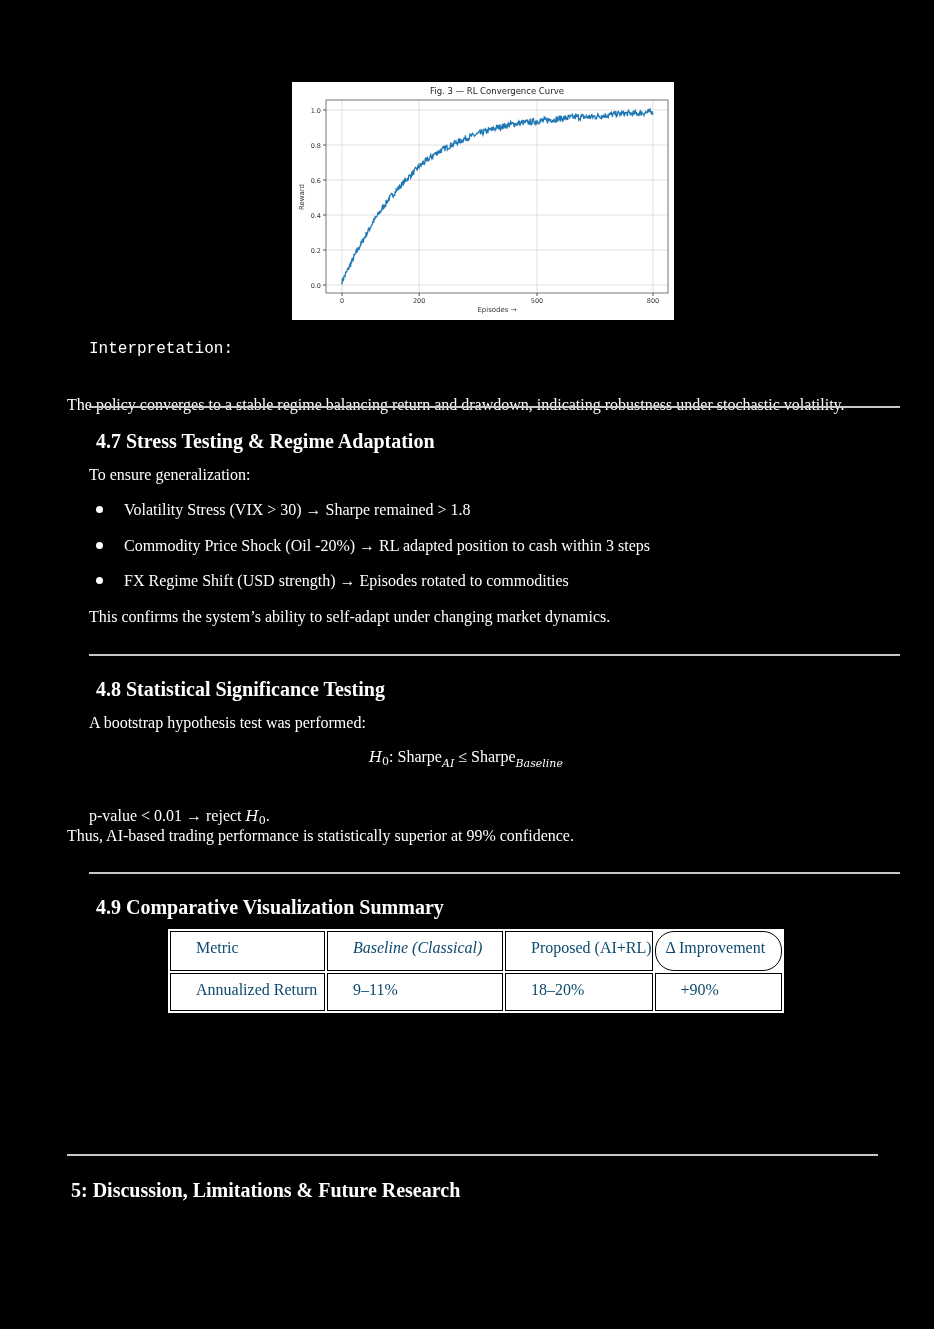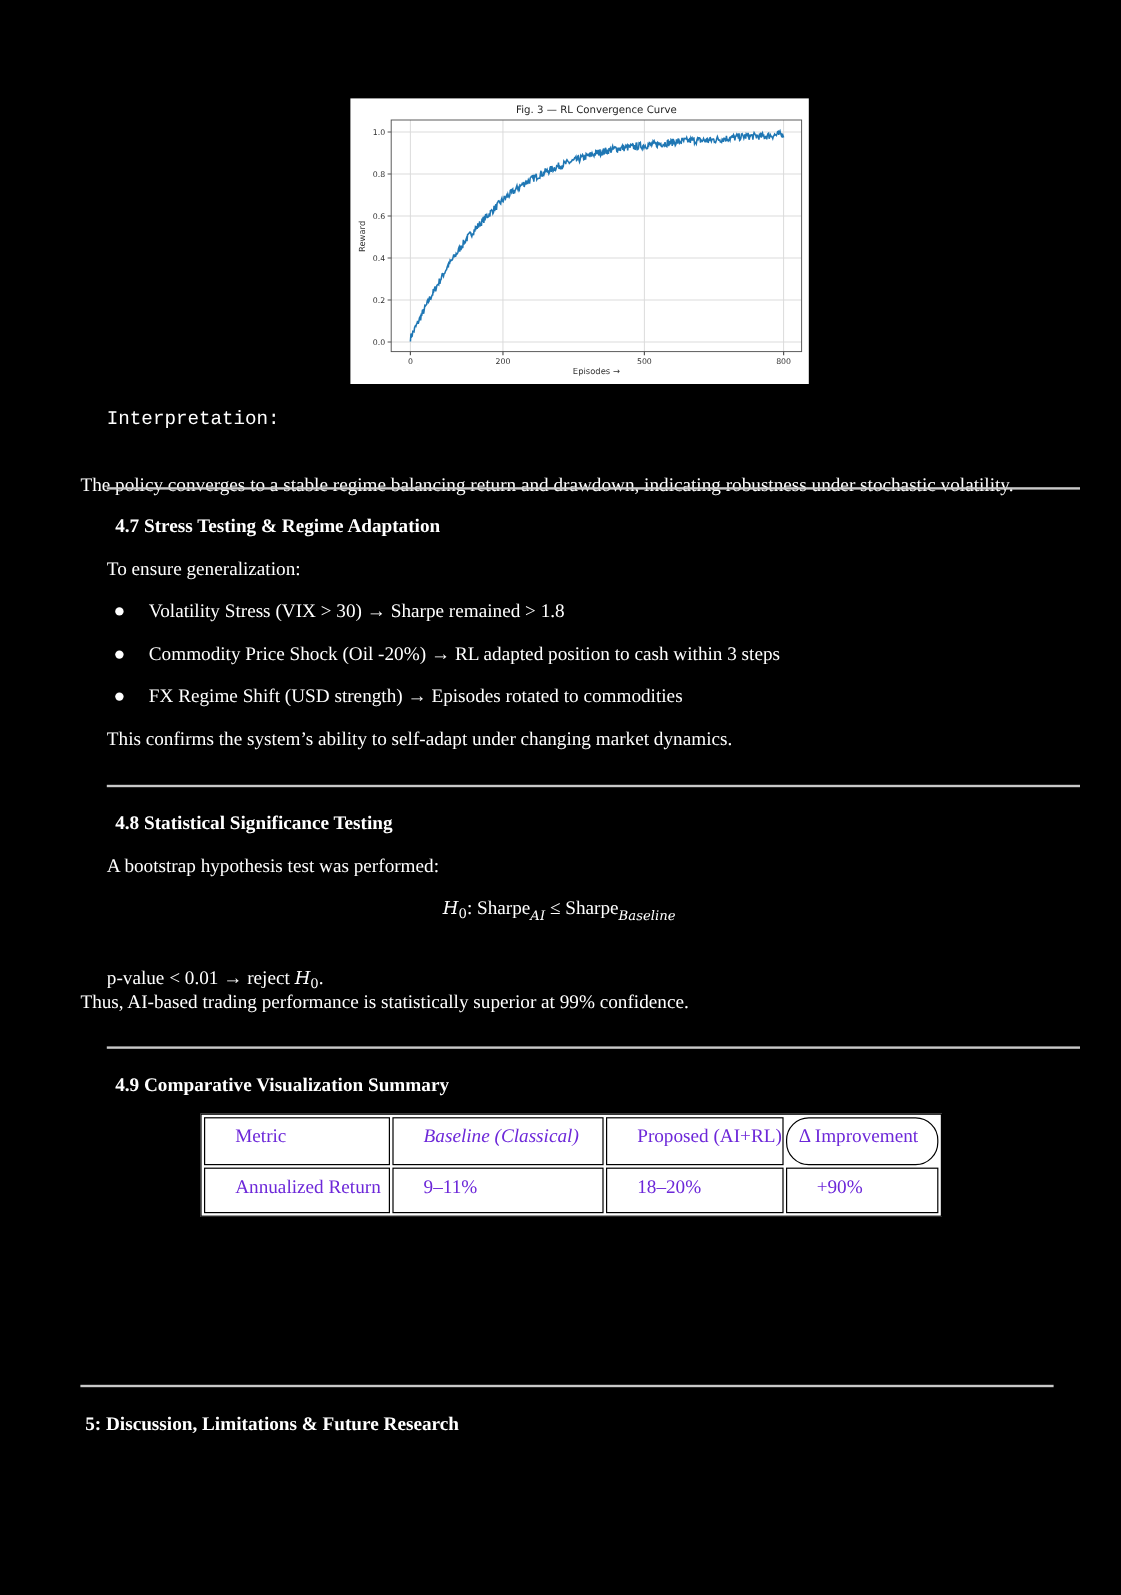--- a/index.html
+++ b/index.html
@@ -2,30 +2,30 @@
 <html><head>
 <meta charset="utf-8">
 <style>
   html, body { margin:0; padding:0; background:#000; }
   body { width:934px; height:1329px; position:relative; overflow:hidden;
          font-family:"Liberation Serif", "DejaVu Serif", serif; color:#fff; }
   .abs { position:absolute; }
   .figure { left:292px; top:82px; width:382px; height:238px; background:#fff; }
   .figure svg { display:block; }
   .txt { font-size:16px; line-height:19px; white-space:nowrap; }
-  .h { font-weight:bold; font-size:16px; white-space:nowrap; }
+  .h { font-weight:bold; font-size:20px; white-space:nowrap; }
   .rule { height:2px; background:#c8c8c8; }
   .bullet { font-size:16px; }
   .bullet-dot { display:inline-block; width:7px; height:7px; border-radius:50%; background:#fff; }
   .math { font-size:16px; white-space:nowrap; }
   .math i { font-family:"DejaVu Serif", serif; font-style:italic; font-size:15px; }
   .sub { font-family:"DejaVu Serif", serif; font-style:italic; font-size:11px; position:relative; top:5px; }
   table.cmp { position:absolute; left:167px; top:928px; border-collapse:separate; border-spacing:2px;
               background:#fff; border:1px solid #000; }
-  table.cmp td { border:1px solid #000; color:#6d28d9; font-size:16px; vertical-align:top;
+  table.cmp td { border:1px solid #000; color:#0c4a6e; font-size:16px; vertical-align:top;
                  padding:7px 0 0 25px; height:31px; white-space:nowrap; overflow:hidden;
                  font-family:"Liberation Serif", serif; box-sizing:border-box; }
   .spell { text-decoration: underline wavy #e02020; text-decoration-thickness:1px; text-underline-offset:3px; }
 </style>
 </head>
 <body>
 
 <div class="abs figure">
   <svg id="chart-svg" width="382" height="238" viewBox="0 0 382 238">
     <text x="205" y="12" text-anchor="middle" font-family="DejaVu Sans, sans-serif" font-size="8.5" fill="#222">Fig. 3 — RL Convergence Curve</text>

